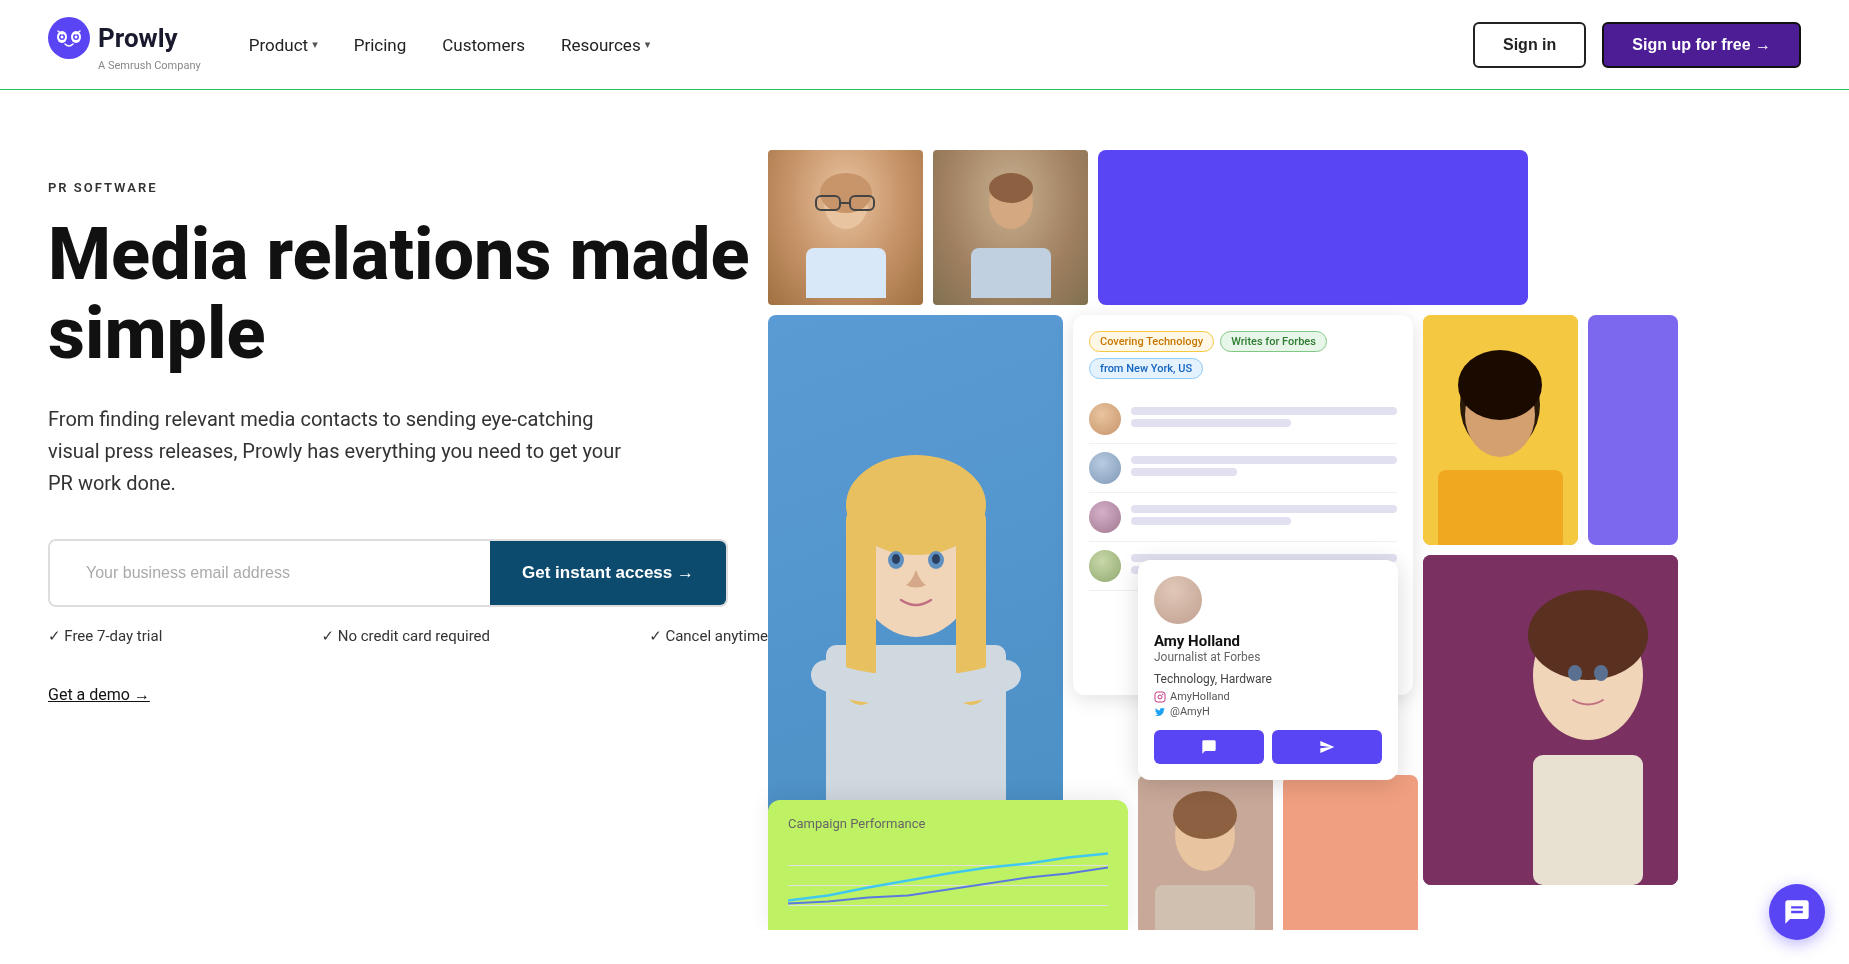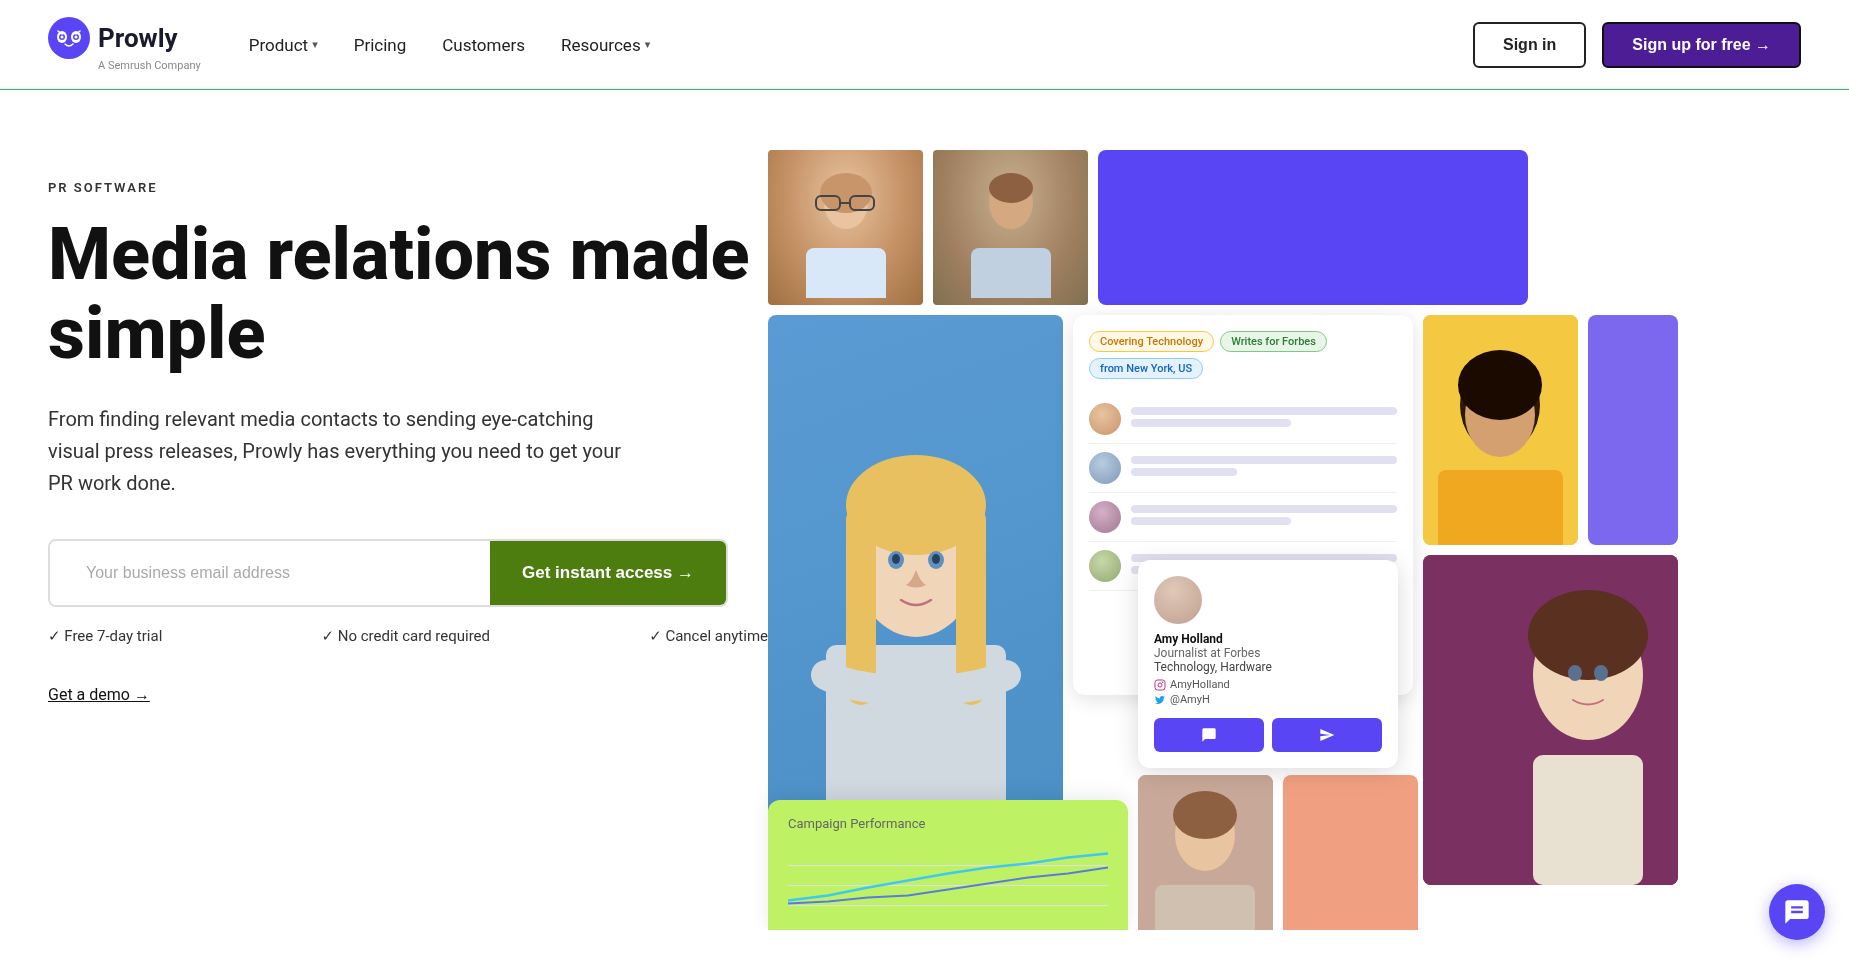--- a/index.html
+++ b/index.html
@@ -134,21 +134,21 @@
       flex: 1;
       padding: 0 36px;
       font-size: 16px;
       border: none;
       outline: none;
       color: #333;
     }
     .email-input::placeholder { color: #aaa; }
     .btn-access {
       padding: 0 32px;
-      background: #4d7c0f;
+      background: #0c4a6e;
       color: #fff;
       font-size: 17px;
       font-weight: 600;
       border: none;
       cursor: pointer;
       display: flex;
       align-items: center;
       gap: 8px;
       white-space: nowrap;
     }
@@ -291,22 +291,22 @@
       z-index: 5;
     }
     .amy-avatar {
       width: 48px;
       height: 48px;
       border-radius: 50%;
       background: #ddd;
       margin-bottom: 8px;
       overflow: hidden;
     }
-    .amy-name { font-size: 12px; font-weight: 700; color: #111; }
-    .amy-title { font-size: 12px; color: #666; }
+    .amy-name { font-size: 15px; font-weight: 700; color: #111; }
+    .amy-title { font-size: 12px; color: #666; margin-bottom: 8px; }
     .amy-field { font-size: 12px; color: #444; margin-bottom: 4px; }
     .amy-social { display: flex; flex-direction: column; gap: 2px; margin-bottom: 12px; }
     .amy-social-item { font-size: 11px; color: #555; display: flex; align-items: center; gap: 4px; }
     .amy-actions {
       display: flex;
       gap: 8px;
     }
     .amy-btn {
       flex: 1;
       height: 34px;

